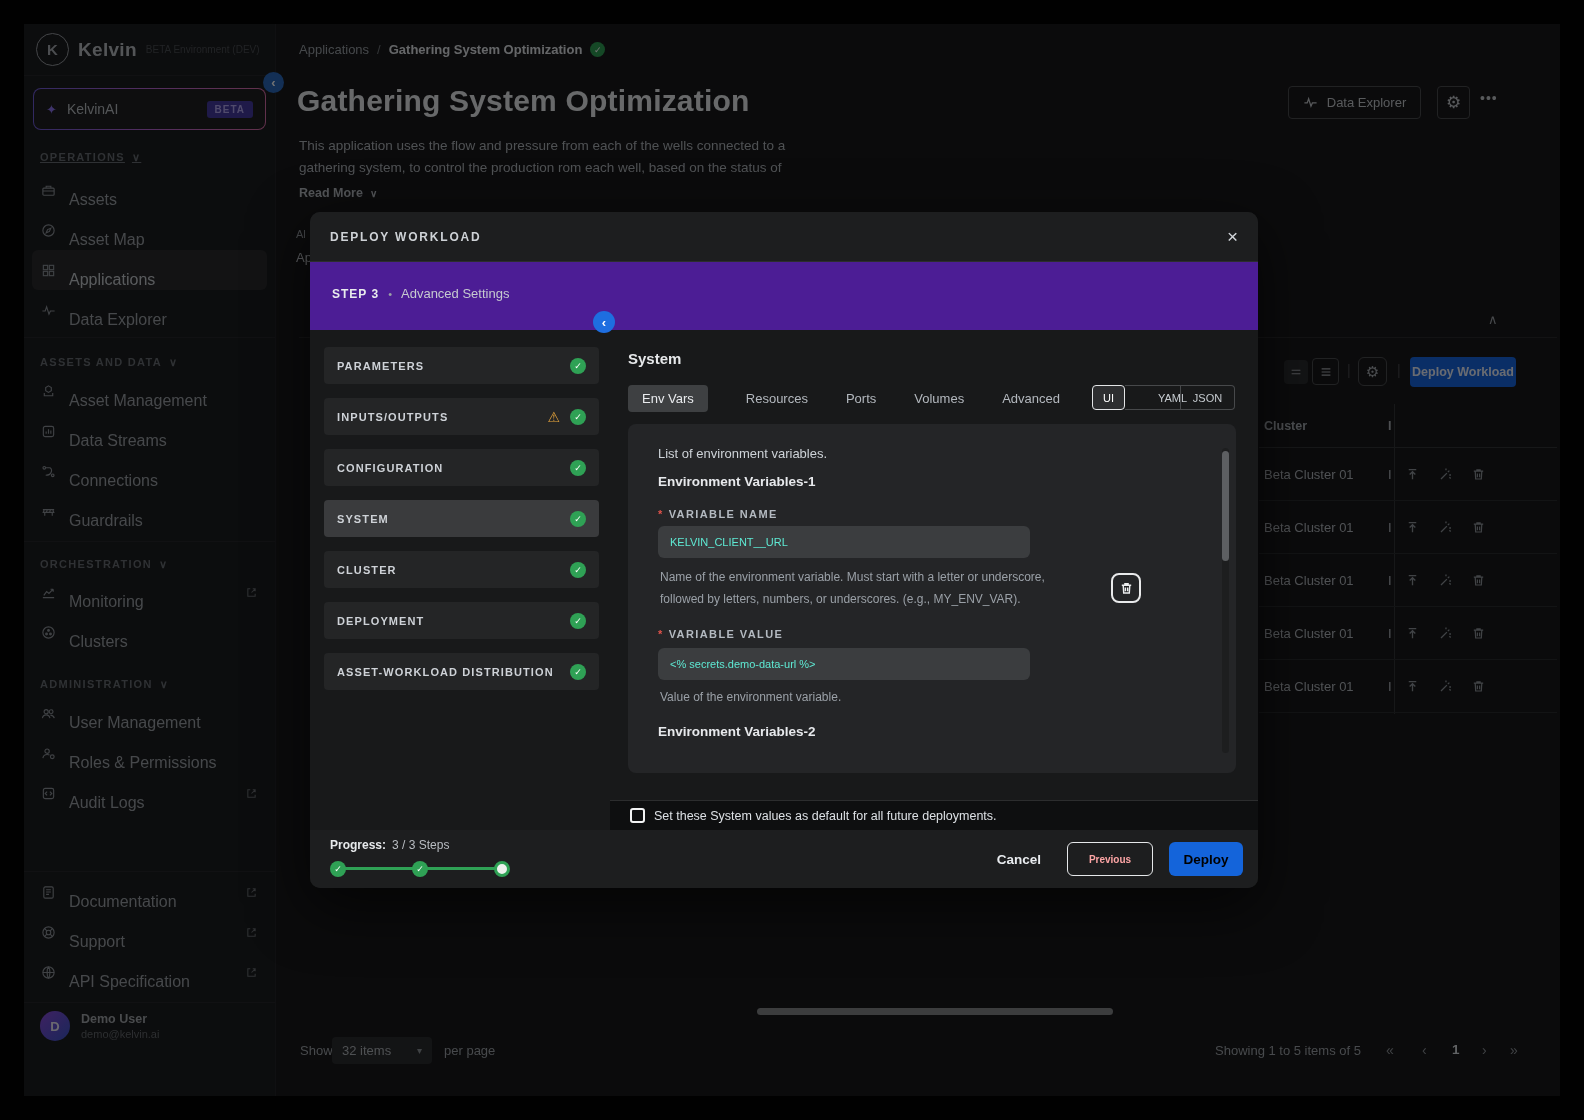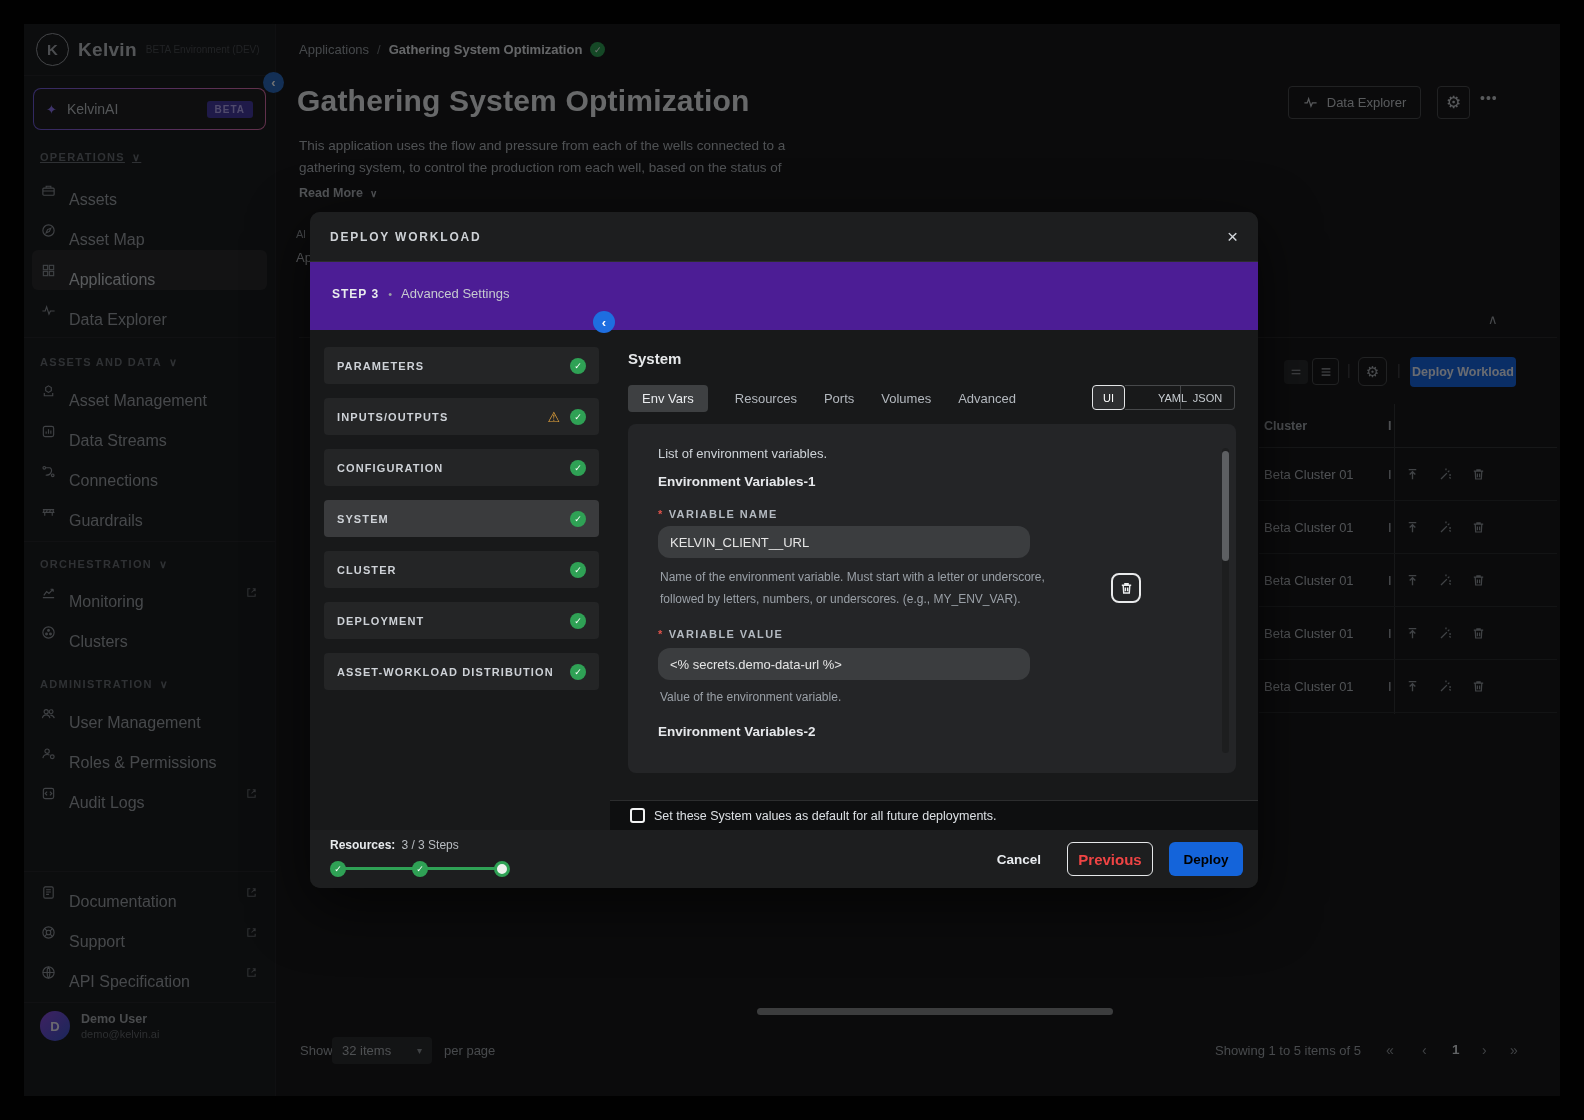--- a/index.html
+++ b/index.html
@@ -69,54 +69,54 @@
   .m-stepname { font-size:13px; color:#c6cad0; }
   .m-collapse { position:absolute; left:283px; top:99px; width:22px; height:22px; border-radius:50%; background:#1e6ee0; color:#fff; font-size:13px; font-weight:700; display:flex; align-items:center; justify-content:center; z-index:3; }
   .steps-col { position:absolute; left:14px; top:135px; width:275px; }
   .scard { height:37px; margin-bottom:14px; background:#242526; border-radius:4px; display:flex; align-items:center; padding:0 13px; }
   .scard.active { background:#3a3b3d; }
   .scard .slabel { font-size:11px; font-weight:600; letter-spacing:1.1px; color:#ced2d7; }
   .sicons { margin-left:auto; display:flex; align-items:center; gap:10px; }
   .check16 { width:16px; height:16px; border-radius:50%; background:#2fa155; color:#fff; font-size:9px; display:flex; align-items:center; justify-content:center; }
   .warn { color:#eaa73c; font-size:14px; line-height:1; }
   .sys-h { position:absolute; left:318px; top:138px; font-size:15px; font-weight:600; color:#e6e8ea; }
-  .tabsrow { position:absolute; left:318px; top:172px; height:28px; display:flex; align-items:center; gap:27px; }
+  .tabsrow { position:absolute; left:318px; top:172px; height:28px; display:flex; align-items:center; gap:38px; }
   .tab-chip { height:27px; padding:0 14px; background:#3e4042; border-radius:4px; display:flex; align-items:center; font-size:13px; color:#e9ebee; }
   .tab { font-size:13px; color:#b3b8be; }
   .seg { position:absolute; left:782px; top:173px; height:25px; display:flex; border-radius:4px; }
   .seg-cell { height:25px; display:flex; align-items:center; justify-content:center; font-size:11px; color:#c6cbd0; border:1px solid #47494b; }
   .seg-cell.first { border-radius:4px 0 0 4px; }
   .seg-cell.last { border-radius:0 4px 4px 0; border-left:none; }
   .seg-cell.mid { border-left:none; }
   .seg-cell.selected { background:#2d2e30; color:#ffffff; border:1.5px solid #e3e5e7 !important; border-radius:4px; }
   .env-panel { position:absolute; left:318px; top:212px; width:608px; height:349px; background:#242527; border-radius:8px; }
   .ep-intro { position:absolute; left:30px; top:22px; font-size:13px; color:#ced3d8; }
   .ep-bold { font-size:13.5px; font-weight:700; color:#e7e9ec; }
   .flabel { display:flex; gap:5px; align-items:baseline; font-size:11px; font-weight:600; letter-spacing:1.4px; color:#b4bac1; }
   .flabel .ast { color:#e0524a; font-size:11px; }
-  .finput { width:372px; height:32px; background:#3b3d3f; border-radius:12px; display:flex; align-items:center; padding:0 12px; font-size:13px; color:#e5e5e5; }
+  .finput { width:372px; height:32px; background:#3b3d3f; border-radius:6px; display:flex; align-items:center; padding:0 12px; font-size:11px; color:#5eead4; }
   .fhelp { font-size:12px; color:#9aa0a7; }
   .trash-btn { position:absolute; left:483px; top:149px; width:30px; height:30px; border:2px solid #e9eaeb; border-radius:8px; color:#eceeef; display:flex; align-items:center; justify-content:center; }
   .vtrack { position:absolute; right:7px; top:24px; bottom:20px; width:7px; border-radius:4px; background:#1d1e1f; }
   .vthumb { position:absolute; left:0; top:3px; width:7px; height:110px; border-radius:4px; background:#5d5f62; }
   .cbx-strip { position:absolute; left:300px; right:0; top:588px; height:30px; background:#0e0f10; border-top:1px solid #2c2d2e; display:flex; align-items:center; gap:9px; padding-left:20px; }
   .cbx { width:15px; height:15px; border:2px solid #f2f3f4; border-radius:3px; background:transparent; }
   .cbx-label { font-size:12.5px; color:#dce0e4; }
   .m-footer { position:absolute; left:0; right:0; top:618px; bottom:0; background:#1d1e1f; border-radius:0 0 10px 10px; }
   .prog-wrap { position:absolute; left:20px; top:8px; }
   .prog-line1 { display:flex; gap:6px; font-size:12px; }
   .prog-b { font-weight:700; color:#e7eaec; }
   .prog-t { color:#b9bdc2; }
   .track { position:relative; width:180px; height:18px; margin-top:8px; }
   .track .bar { position:absolute; left:8px; right:8px; top:7px; height:3px; background:#2fa155; }
   .node { position:absolute; top:1px; width:16px; height:16px; border-radius:50%; background:#2fa155; color:#fff; font-size:9px; display:flex; align-items:center; justify-content:center; }
   .node.cur { background:#eef2ee; border:3.5px solid #2fa155; }
   .m-btns { position:absolute; right:15px; top:12px; display:flex; align-items:center; gap:16px; }
   .btn-text { font-size:13.5px; font-weight:600; color:#e8ebee; padding:0 10px; cursor:pointer; }
-  .btn-prev { width:86px; height:34px; border:1.5px solid #e6e8ea; border-radius:6px; color:#ef4444; font-size:15px; font-weight:600; display:flex; align-items:center; justify-content:center; }
+  .btn-prev { width:86px; height:34px; border:1.5px solid #e6e8ea; border-radius:6px; color:#fca5a5; font-size:10px; font-weight:600; display:flex; align-items:center; justify-content:center; }
   .btn-deploy { width:74px; height:34px; background:#1464da; border-radius:6px; color:#000000; font-size:13.5px; font-weight:700; display:flex; align-items:center; justify-content:center; }
 </style>
 </head>
 <body>
 
 <div class="stage">
 
   <aside class="sidebar">
     <div class="logo-row">
       <span class="logo-circle">
@@ -595,21 +595,21 @@
     </div>
 
     <div class="cbx-strip">
       <span class="cbx"></span>
       <span class="cbx-label">Set these System values as default for all future deployments.</span>
     </div>
 
     <div class="m-footer">
       <div class="prog-wrap">
         <div class="prog-line1">
-          <span class="prog-b">Resources:</span>
+          <span class="prog-b">Progress:</span>
           <span class="prog-t">3 / 3 Steps</span>
         </div>
         <div class="track">
           <div class="bar"></div>
           <div class="node" style="left:0;">
               <span>✓</span>
             </div>
           <div class="node" style="left:82px;">
               <span>✓</span>
             </div>

